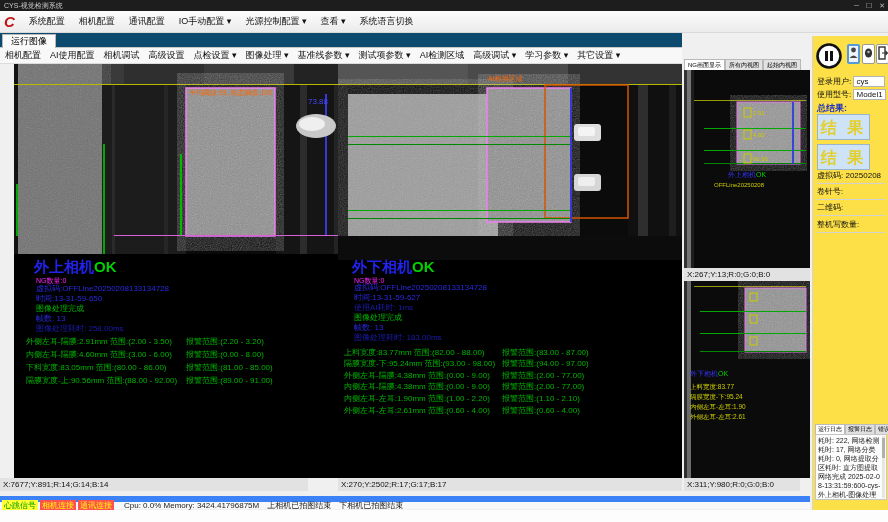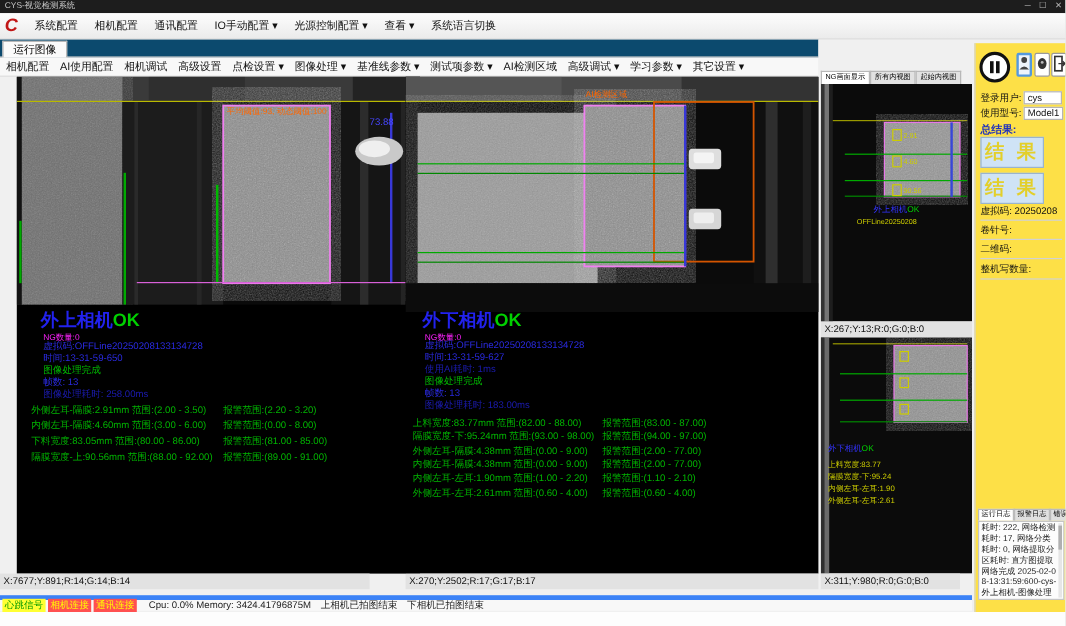--- a/index.html
+++ b/index.html
@@ -56,21 +56,21 @@
   .resbox { position:absolute; left:4px; width:53px; height:26px; background:#cfe3f6; border:1px solid #9ab4cc; color:#e3cf2a; font-weight:bold; font-size:16px; text-align:center; line-height:25px; letter-spacing:3px; }
   .cfield { position:absolute; left:4px; width:68px; font-size:8px; color:#111; border-bottom:1px solid #d2d2d2; padding-bottom:2px; white-space:nowrap; }
   .logtabs { position:absolute; left:2px; top:388px; width:72px; display:flex; }
   .logtabs span { font-size:6px; line-height:9px; padding:0 2px; border:1px solid #bbb; border-bottom:none; background:#e0e0e0; white-space:nowrap; }
   .logtabs span.on { background:#fff; }
   .logarea { position:absolute; left:2px; top:398px; width:72px; height:66px; background:#fcfcfc; border:1px solid #c5c5c5; font-size:7px; line-height:9px; color:#222; padding:1px 5px 1px 2px; overflow:hidden; word-break:break-all; }
   .logscroll { position:absolute; right:3px; top:400px; width:3px; height:62px; background:#e6e6e6; }
   .logthumb { position:absolute; right:3px; top:402px; width:3px; height:20px; background:#b0b0b0; }
 
   
-  .statusbar { position:absolute; left:0; top:496px; width:810px; height:13px; background:#f8f8f8; border-top:4px solid #3b82f6; display:flex; align-items:center; padding-left:2px; }
+  .statusbar { position:absolute; left:0; top:496px; width:810px; height:13px; background:#f8f8f8; border-top:6px solid #3b82f6; display:flex; align-items:center; padding-left:2px; }
   .badge { font-size:8px; line-height:11px; padding:0 2px; margin-right:2px; white-space:nowrap; }
   .b-yellow { background:#ffff33; color:#009900; }
   .b-red { background:#ff5050; color:#ffff00; }
   .stext { font-size:8px; color:#222; margin-left:8px; white-space:nowrap; }
   .bottomwhite { position:absolute; left:0; top:510px; width:888px; height:12px; background:#fdfdfd; }
 </style>
 </head>
 <body>
 
 <div class="app">

